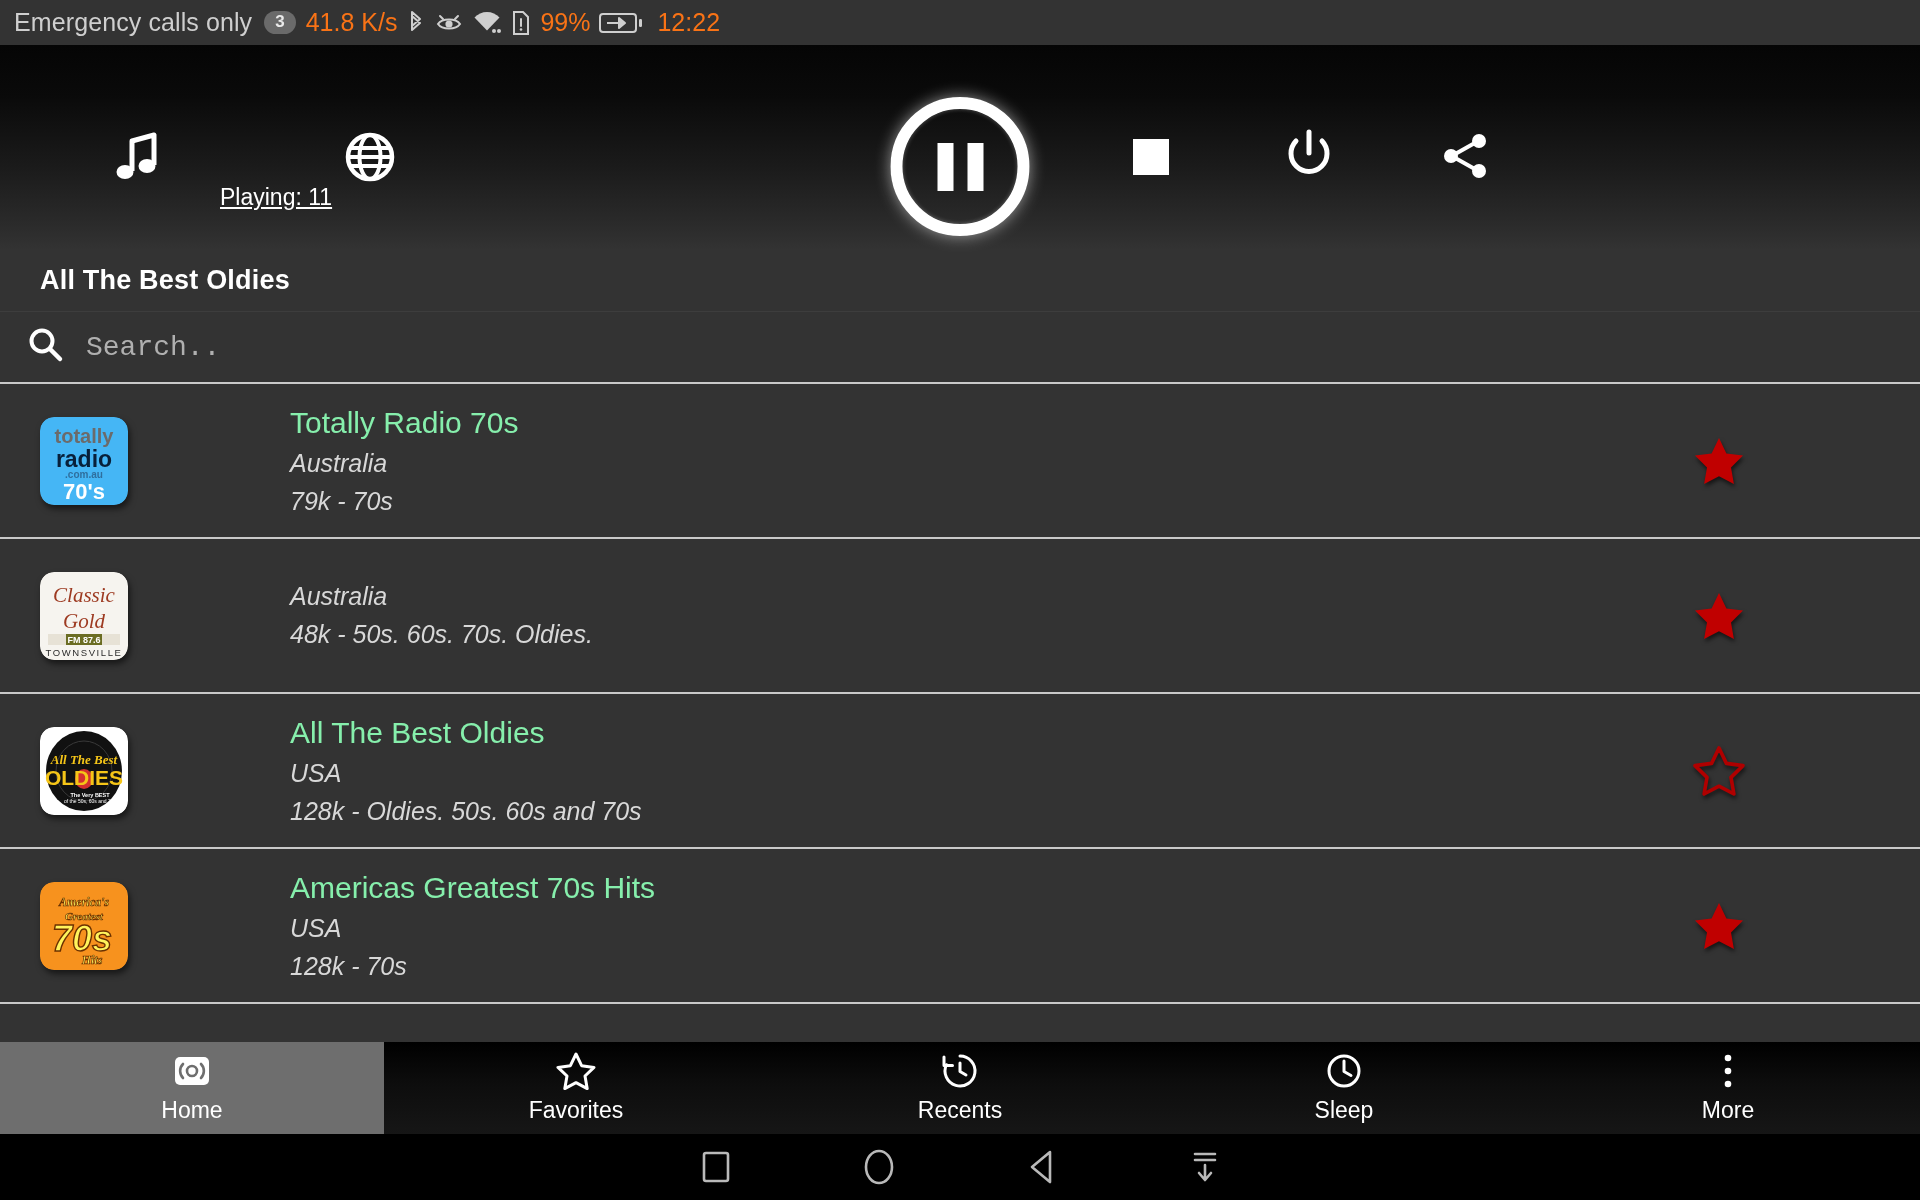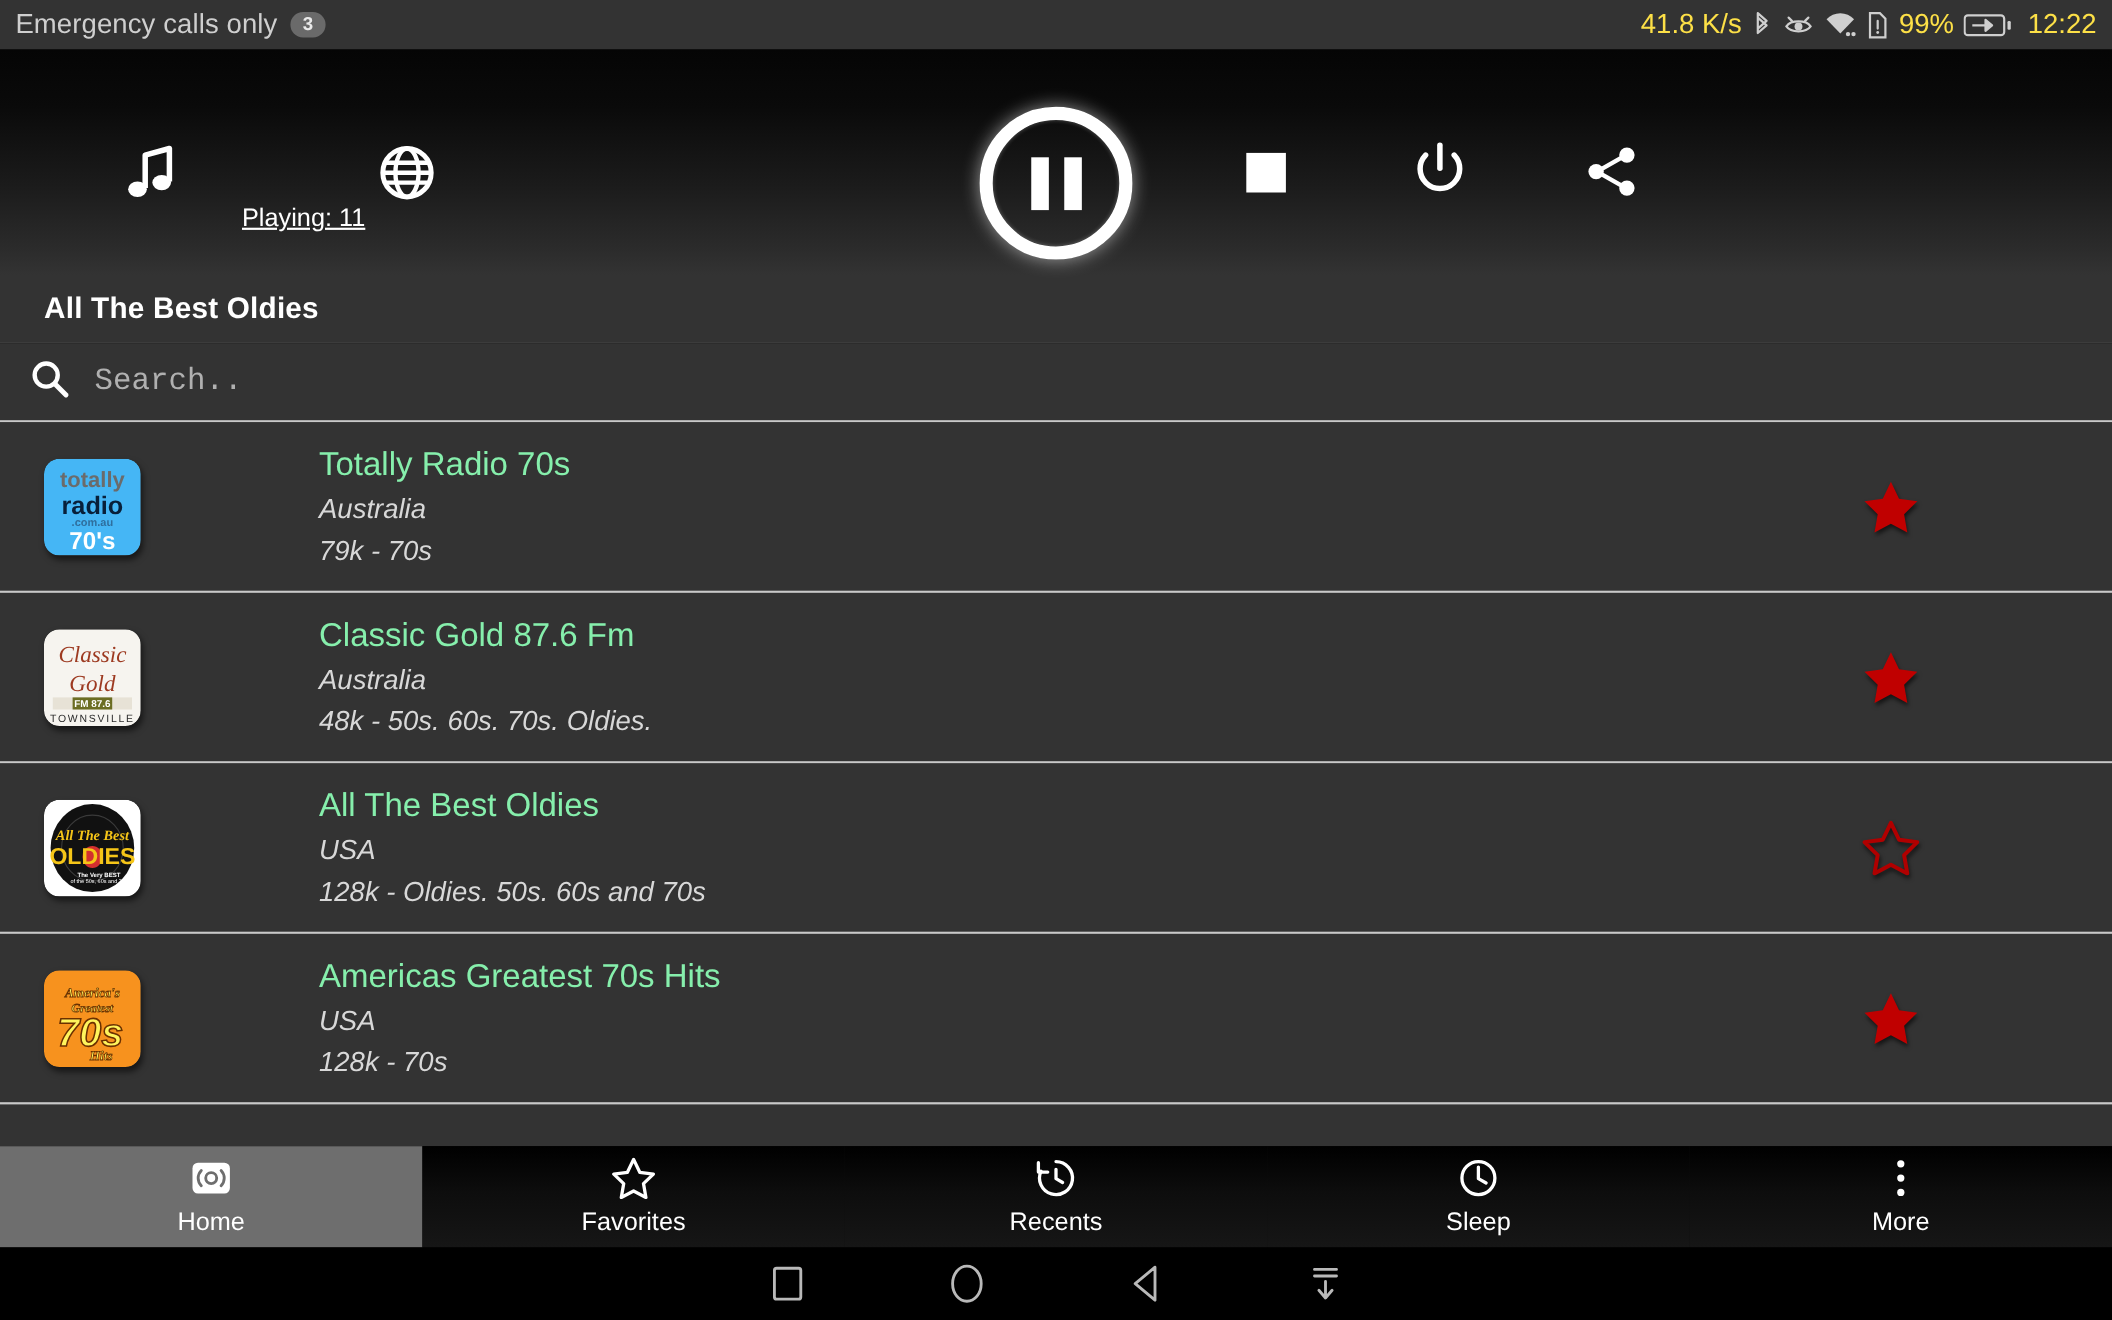--- a/index.html
+++ b/index.html
@@ -7,30 +7,30 @@
     width:1920px; height:1200px;
     background:#000;
     font-family:"Liberation Sans", sans-serif;
     overflow:hidden;
   }
   .screen{ width:1920px; height:1200px; position:relative; display:flex; flex-direction:column; }
 
   
   .statusbar{
     height:45px; background:#333333; color:#cfcfcf;
-    display:flex; align-items:center; justify-content:space-between;
+    display:flex; align-items:center; 
     padding:0 14px 0 14px; flex:0 0 45px;
   }
   .sb-left{ display:flex; align-items:center; gap:12px; }
   .sb-carrier{ font-size:25px; color:#cfcfcf; letter-spacing:.1px; }
   .sb-badge{
     background:#6a6a6a; color:#eaeaea; border-radius:14px;
     font-size:17px; font-weight:bold; padding:2px 11px 3px 11px; line-height:1.05;
   }
-  .sb-right{ display:flex; align-items:center; gap:9px; color:#fde047; }
+  .sb-right{ display:flex; align-items:center; gap:9px; color:#f97316;margin-left:10px; }
   .sb-speed{ font-size:25px; }
   .sb-pct{ font-size:25px; }
   .sb-time{ font-size:25px; margin-left:5px; }
   .sb-ico{ display:inline-flex; align-items:center; }
 
   
   .player{
     flex:0 0 205px; position:relative;
     background:linear-gradient(to bottom,#050505 0%,#0a0a0a 25%,#1b1b1b 60%,#2b2b2b 88%,#333333 100%);
   }
@@ -259,21 +259,20 @@
           <rect width="88" height="88" rx="14" fill="#f6f4ef"></rect>
           <text x="44" y="30" text-anchor="middle" font-family="Liberation Serif, serif" font-style="italic" font-size="21" fill="#9d3a21">Classic</text>
           <text x="44" y="56" text-anchor="middle" font-family="Liberation Serif, serif" font-style="italic" font-size="21" fill="#9d3a21">Gold</text>
           <rect x="8" y="62" width="72" height="11" fill="#e7e2d6"></rect>
           <rect x="26" y="62" width="36" height="11" fill="#6b6d23"></rect>
           <text x="44" y="71" text-anchor="middle" font-family="Liberation Sans, sans-serif" font-size="9" font-weight="bold" fill="#ffffff">FM 87.6</text>
           <text x="44" y="84" text-anchor="middle" font-family="Liberation Sans, sans-serif" font-size="9.5" letter-spacing="1.6" fill="#2b2b2b">TOWNSVILLE</text>
         </svg>
       </div>
       <div class="meta">
-        <span class="st-name">Classic Gold 87.6 Fm</span>
         <span class="st-country">Australia</span>
         <span class="st-desc">48k - 50s. 60s. 70s. Oldies.</span>
       </div>
       <div class="fav">
         <svg width="52" height="50" viewBox="0 0 52 50">
           <path d="M26 2l7.4 15.4L50 19.6 38 31.4l2.9 16.6L26 40.2 11.1 48 14 31.4 2 19.6l16.6-2.2z" fill="#c00000"></path>
         </svg>
       </div>
     </div>
 

